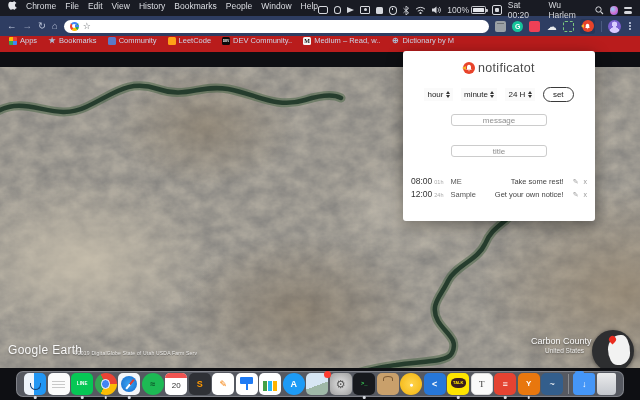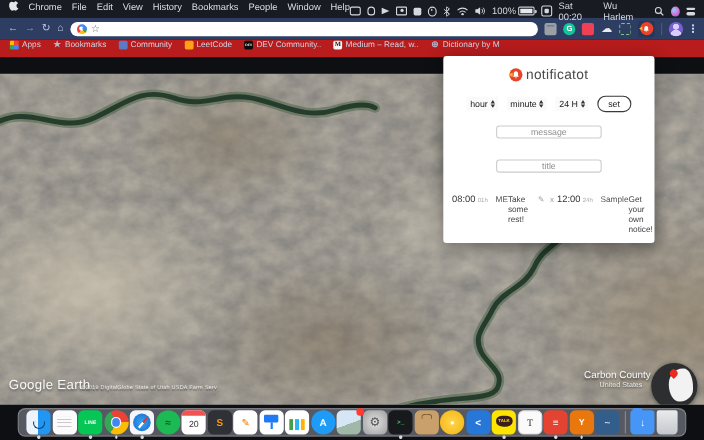--- a/index.html
+++ b/index.html
@@ -118,21 +118,21 @@
   .sel{display:flex;align-items:center;gap:2.5px;padding:2px 3px;background:#fafafa}
   .arrs{display:flex;flex-direction:column;gap:1px}
   .arr-up{width:0;height:0;border-left:2.2px solid transparent;border-right:2.2px solid transparent;border-bottom:3px solid #333}
   .arr-dn{width:0;height:0;border-left:2.2px solid transparent;border-right:2.2px solid transparent;border-top:3px solid #333}
   .set-btn{border:1px solid #3a3a3a;border-radius:9px;padding:2px 9px;font-size:8px;color:#222;background:#fff}
   .inp{width:96px;height:12px;margin:0 auto;border:1px solid #ccc;border-radius:3px;font-size:8px;
     text-align:center;color:#555;font-family:inherit;outline:none;display:block;box-sizing:border-box}
   .inp::placeholder{color:#8f8f8f}
   .inp-title{margin-top:19px}
   .inp-msg{margin-top:12px}
-  .rows{margin-top:19px;display:flex;flex-direction:row;gap:3px;padding:0 8px}
+  .rows{margin-top:19px;display:flex;flex-direction:column;gap:3px;padding:0 8px}
   .prow{display:flex;align-items:baseline;font-size:7.5px;color:#666}
   .prow .time{font-size:8.5px;color:#333}
   .prow .fmt{font-size:5.5px;color:#aaa;margin-left:2px}
   .prow .nm{margin-left:7px;color:#555}
   .prow .msg{margin-left:auto;color:#444}
   .prow .edit{margin-left:9px;color:#999;font-size:7px}
   .prow .del{margin-left:5px;color:#999;font-size:7px}
 
   
   .dock{position:absolute;left:16px;top:371px;width:608px;height:26px;background:rgba(158,163,176,.5);

